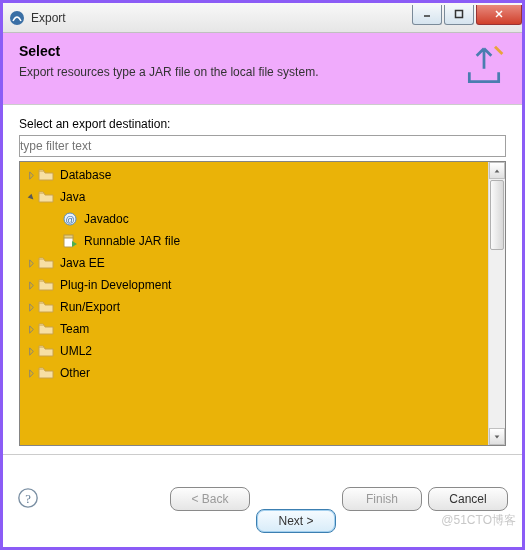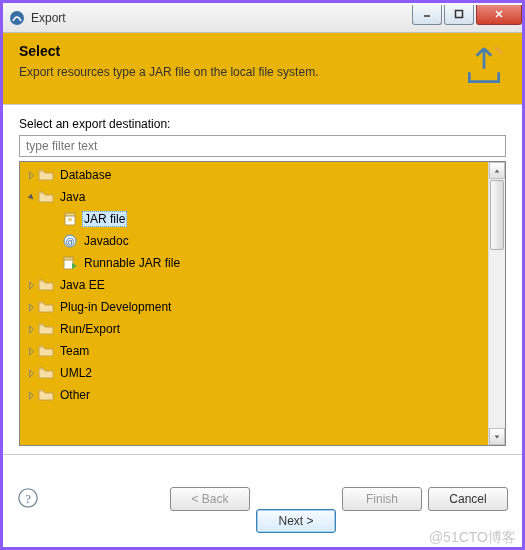--- a/index.html
+++ b/index.html
@@ -42,42 +42,42 @@
     width: 46px;
     background: linear-gradient(to bottom, #e88a7e, #d0402b);
     border-color: #933;
   }
   .win-btn svg { width: 10px; height: 10px; }
   .win-btn.close svg { stroke: #fff; }
   .win-btn svg * { stroke-width: 1.5; }
 
   
   .header {
-    background: #eab308;
+    background: #f0abfc;
     padding: 10px 16px 14px 16px;
     border-bottom: 1px solid #ccc;
     display: flex; align-items: flex-start;
   }
   .header-texts { flex: 1; }
   .header-title { font-size: 14px; font-weight: bold; margin-bottom: 6px; }
   .header-desc { font-size: 12px; color: #333; }
   .header-icon { margin-left: 8px; }
   .header-icon svg { width: 44px; height: 44px; }
 
   
   .body {
     flex: 1; padding: 12px 16px 8px 16px;
     display: flex; flex-direction: column;
     overflow: hidden;
   }
   .dest-label { margin-bottom: 4px; }
   .filter-input {
     width: 100%; height: 22px;
     border: 1px solid #a0a0a0;
-    padding: 2px 6px;
+    padding: 2px 0;
     font-family: inherit; font-size: 12px;
     color: #888;
     outline: none;
   }
   .tree-wrap {
     flex: 1; margin-top: 4px;
     border: 1px solid #848484;
     background: #eab308;
     overflow: hidden;
     position: relative;
@@ -130,36 +130,36 @@
     display: flex; align-items: center;
     gap: 6px;
   }
   .help-icon { width: 24px; height: 24px; }
   .help-icon svg { width: 22px; height: 22px; }
   .footer-spacer { flex: 1; }
   .btn {
     min-width: 80px; height: 24px;
     border: 1px solid #8a8a8a;
     background: linear-gradient(to bottom, #fdfdfd, #e5e5e5);
-    border-radius: 3px;
+    border-radius: 8px;
     font-family: inherit; font-size: 12px;
     color: #333;
     cursor: default;
     padding: 0 10px;
   }
   .btn.disabled { color: #9a9a9a; }
   .btn.default {
     border: 1px solid #3c7fb1;
     box-shadow: 0 0 0 1px #a3d0ef inset;
     background: linear-gradient(to bottom, #f6fbff, #d8ecf9);
     margin-top: 44px;
   }
   .watermark {
-    position: absolute; right: 6px; bottom: 0;
-    color: #c8c8c8; font-size: 14px; pointer-events: none; text-align: right;
+    position: absolute; right: 6px; bottom: 18px;
+    color: #c8c8c8; font-size: 12px; pointer-events: none; text-align: right;
   }
 </style>
 </head>
 <body>
 
 <div class="window">
 
   <div class="titlebar">
     <span class="titlebar-icon">
       <svg viewBox="0 0 16 16">
@@ -228,33 +228,20 @@
               </svg>
             </span>
             <span class="folder-icon">
               <svg viewBox="0 0 16 16">
                 <path d="M1 4 L6 4 L7 6 L15 6 L15 13 L1 13 Z" fill="#f7dfa3" stroke="#c9a24a"></path>
                 <path d="M1 4 L1 3 L5 3 L6 4" fill="#f7dfa3" stroke="#c9a24a"></path>
               </svg>
             </span>
             <span class="row-label">Java</span>
           </div>
-          <div class="tree-row selected">
-            <span class="indent"></span>
-            <span class="arrow-cell"></span>
-            <span class="indent" style="width: 6px;"></span>
-            <span class="leaf-icon">
-              <svg viewBox="0 0 16 16">
-                <rect x="3" y="4" width="10" height="10" rx="1" fill="#fff" stroke="#b89a4a"></rect>
-                <rect x="3" y="2" width="10" height="3" fill="#e8d080" stroke="#b89a4a"></rect>
-                <rect x="6" y="7" width="4" height="3" fill="#e8d080"></rect>
-              </svg>
-            </span>
-            <span class="row-label">JAR file</span>
-          </div>
           <div class="tree-row">
             <span class="indent"></span>
             <span class="arrow-cell"></span>
             <span class="indent" style="width: 6px;"></span>
             <span class="leaf-icon">
               <svg viewBox="0 0 16 16">
                 <circle cx="8" cy="8" r="6" fill="#e8f0fa" stroke="#5a8fc0"></circle>
                 <text x="8" y="12" text-anchor="middle" font-size="9" fill="#3a6fa5">@</text>
               </svg>
             </span>

